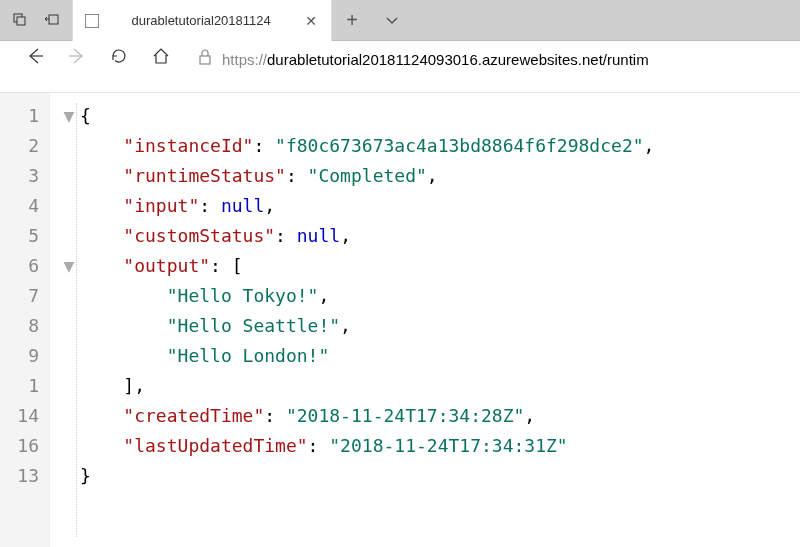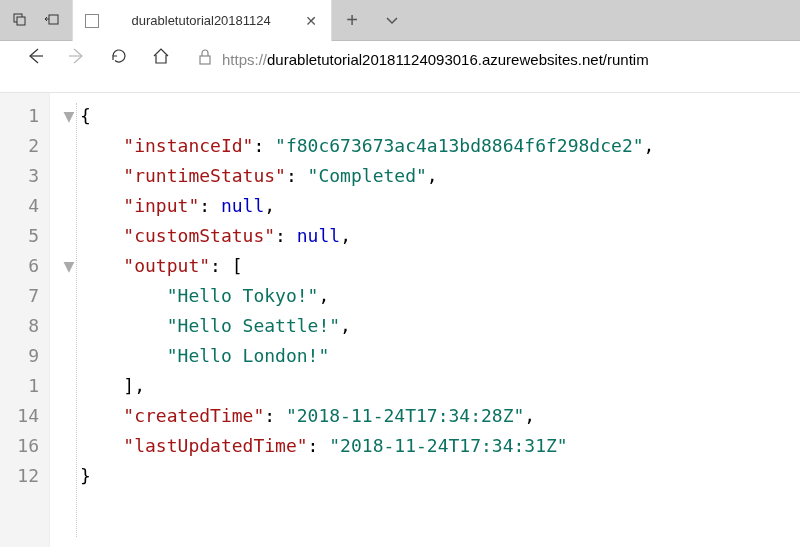--- a/index.html
+++ b/index.html
@@ -111,21 +111,21 @@
     <div>3</div>
     <div>4</div>
     <div>5</div>
     <div>6</div>
     <div>7</div>
     <div>8</div>
     <div>9</div>
     <div>1</div>
     <div>14</div>
     <div>16</div>
-    <div>12</div>
+    <div>13</div>
   </div>
   <div class="code">
     <div class="vline"></div>
 
     <div class="row"><span class="foldcol">▼</span><span class="p">{</span></div>
 
     <div class="row"><span class="foldcol"></span>    <span class="k">"instanceId"</span><span class="p">: </span><span class="s">"f80c673673ac4a13bd8864f6f298dce2"</span><span class="p">,</span></div>
 
     <div class="row"><span class="foldcol"></span>    <span class="k">"runtimeStatus"</span><span class="p">: </span><span class="s">"Completed"</span><span class="p">,</span></div>
 

